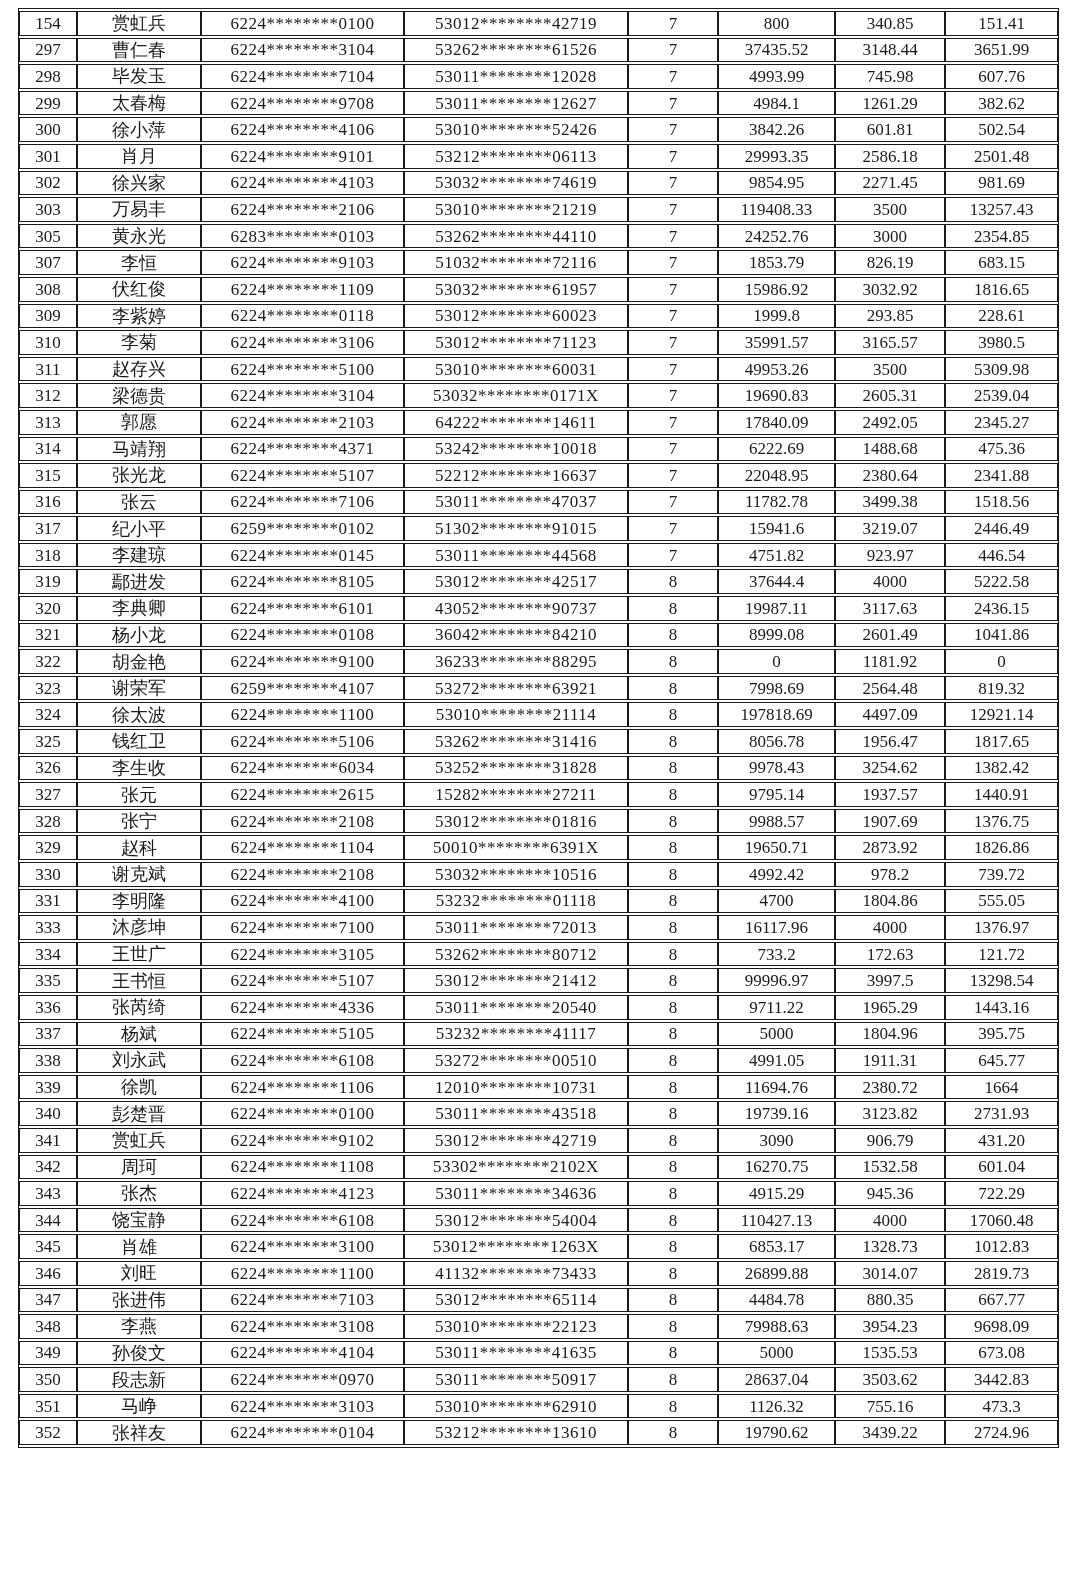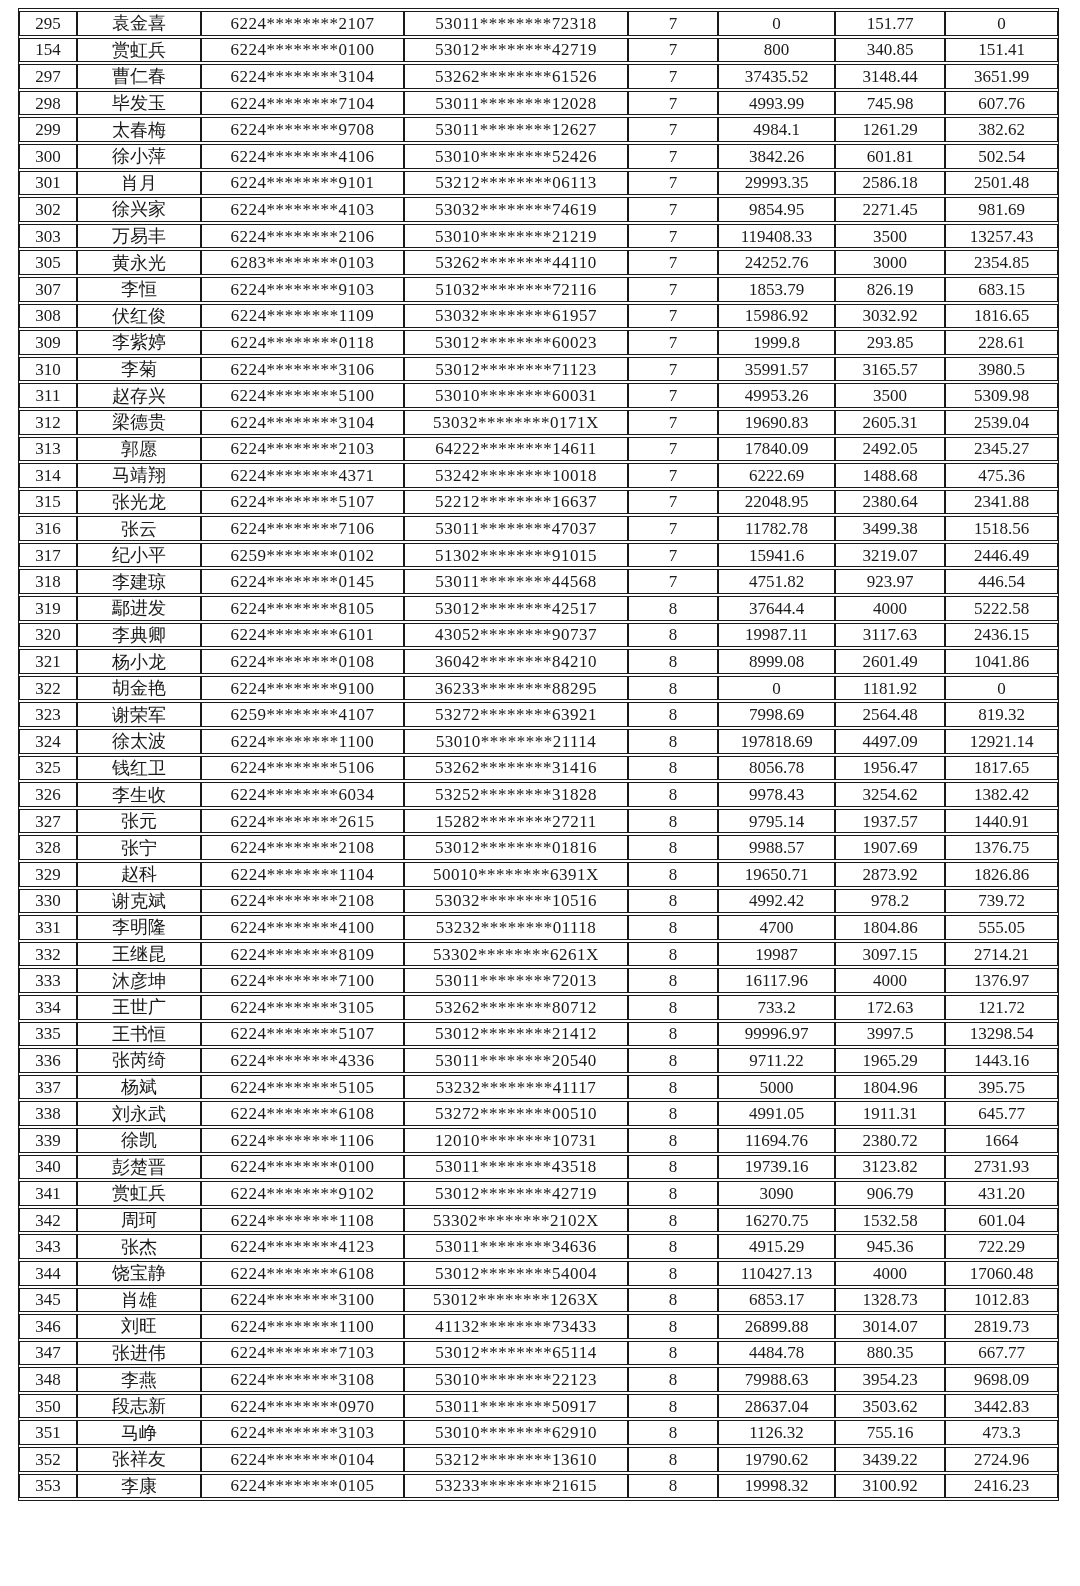--- a/index.html
+++ b/index.html
@@ -56,30 +56,20 @@
       <col style="width:124px">
       <col style="width:203px">
       <col style="width:224px">
       <col style="width:90px">
       <col style="width:117px">
       <col style="width:110px">
       <col style="width:113px">
     </colgroup>
     <tbody>
         <tr>
-          <td class="c0">295</td>
-          <td class="c1">袁金喜</td>
-          <td class="c2">6224********2107</td>
-          <td class="c3">53011********72318</td>
-          <td class="c4">7</td>
-          <td class="c5">0</td>
-          <td class="c6">151.77</td>
-          <td class="c7">0</td>
-        </tr>
-        <tr>
           <td class="c0">154</td>
           <td class="c1">赏虹兵</td>
           <td class="c2">6224********0100</td>
           <td class="c3">53012********42719</td>
           <td class="c4">7</td>
           <td class="c5">800</td>
           <td class="c6">340.85</td>
           <td class="c7">151.41</td>
         </tr>
         <tr>
@@ -406,30 +396,20 @@
           <td class="c0">331</td>
           <td class="c1">李明隆</td>
           <td class="c2">6224********4100</td>
           <td class="c3">53232********01118</td>
           <td class="c4">8</td>
           <td class="c5">4700</td>
           <td class="c6">1804.86</td>
           <td class="c7">555.05</td>
         </tr>
         <tr>
-          <td class="c0">332</td>
-          <td class="c1">王继昆</td>
-          <td class="c2">6224********8109</td>
-          <td class="c3">53302********6261X</td>
-          <td class="c4">8</td>
-          <td class="c5">19987</td>
-          <td class="c6">3097.15</td>
-          <td class="c7">2714.21</td>
-        </tr>
-        <tr>
           <td class="c0">333</td>
           <td class="c1">沐彦坤</td>
           <td class="c2">6224********7100</td>
           <td class="c3">53011********72013</td>
           <td class="c4">8</td>
           <td class="c5">16117.96</td>
           <td class="c6">4000</td>
           <td class="c7">1376.97</td>
         </tr>
         <tr>
@@ -576,20 +556,30 @@
           <td class="c0">348</td>
           <td class="c1">李燕</td>
           <td class="c2">6224********3108</td>
           <td class="c3">53010********22123</td>
           <td class="c4">8</td>
           <td class="c5">79988.63</td>
           <td class="c6">3954.23</td>
           <td class="c7">9698.09</td>
         </tr>
         <tr>
+          <td class="c0">349</td>
+          <td class="c1">孙俊文</td>
+          <td class="c2">6224********4104</td>
+          <td class="c3">53011********41635</td>
+          <td class="c4">8</td>
+          <td class="c5">5000</td>
+          <td class="c6">1535.53</td>
+          <td class="c7">673.08</td>
+        </tr>
+        <tr>
           <td class="c0">350</td>
           <td class="c1">段志新</td>
           <td class="c2">6224********0970</td>
           <td class="c3">53011********50917</td>
           <td class="c4">8</td>
           <td class="c5">28637.04</td>
           <td class="c6">3503.62</td>
           <td class="c7">3442.83</td>
         </tr>
         <tr>
@@ -604,26 +594,16 @@
         </tr>
         <tr>
           <td class="c0">352</td>
           <td class="c1">张祥友</td>
           <td class="c2">6224********0104</td>
           <td class="c3">53212********13610</td>
           <td class="c4">8</td>
           <td class="c5">19790.62</td>
           <td class="c6">3439.22</td>
           <td class="c7">2724.96</td>
-        </tr>
-        <tr>
-          <td class="c0">353</td>
-          <td class="c1">李康</td>
-          <td class="c2">6224********0105</td>
-          <td class="c3">53233********21615</td>
-          <td class="c4">8</td>
-          <td class="c5">19998.32</td>
-          <td class="c6">3100.92</td>
-          <td class="c7">2416.23</td>
         </tr>
       </tbody>
   </table>
 </div>
 
 </body></html>

